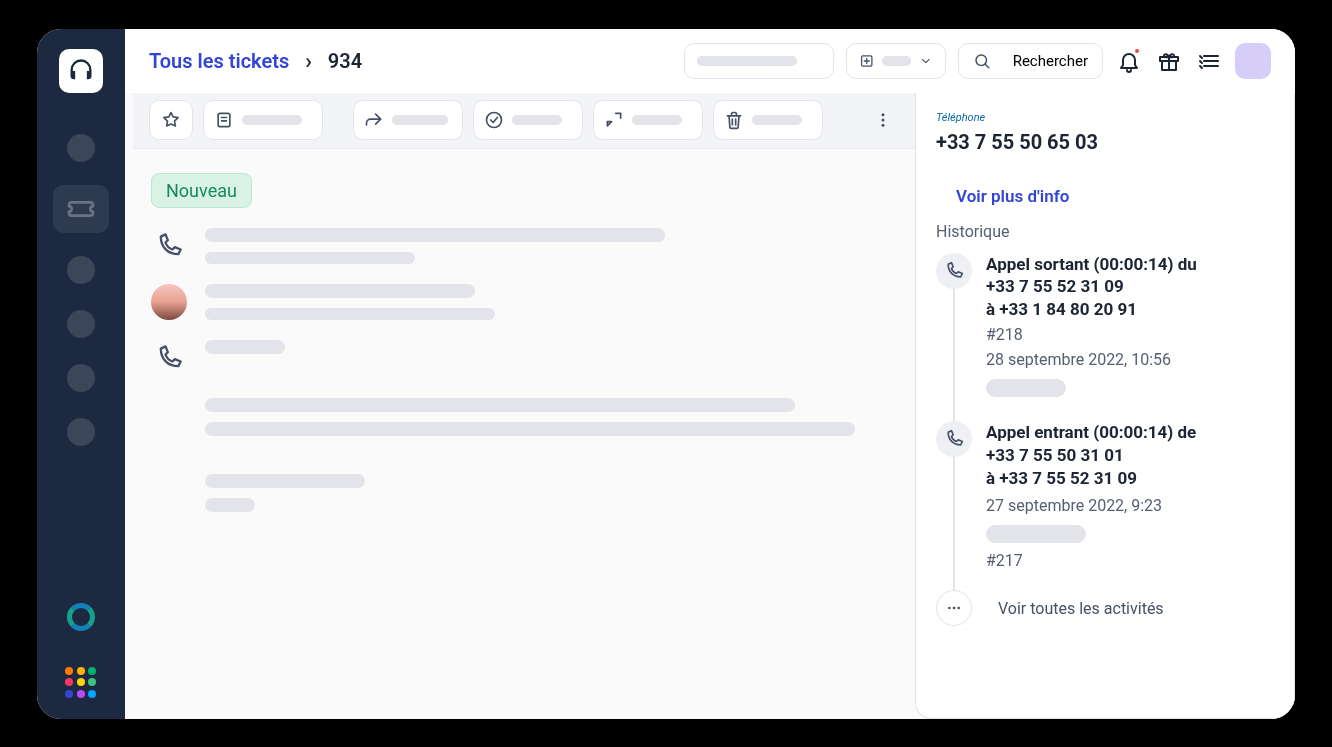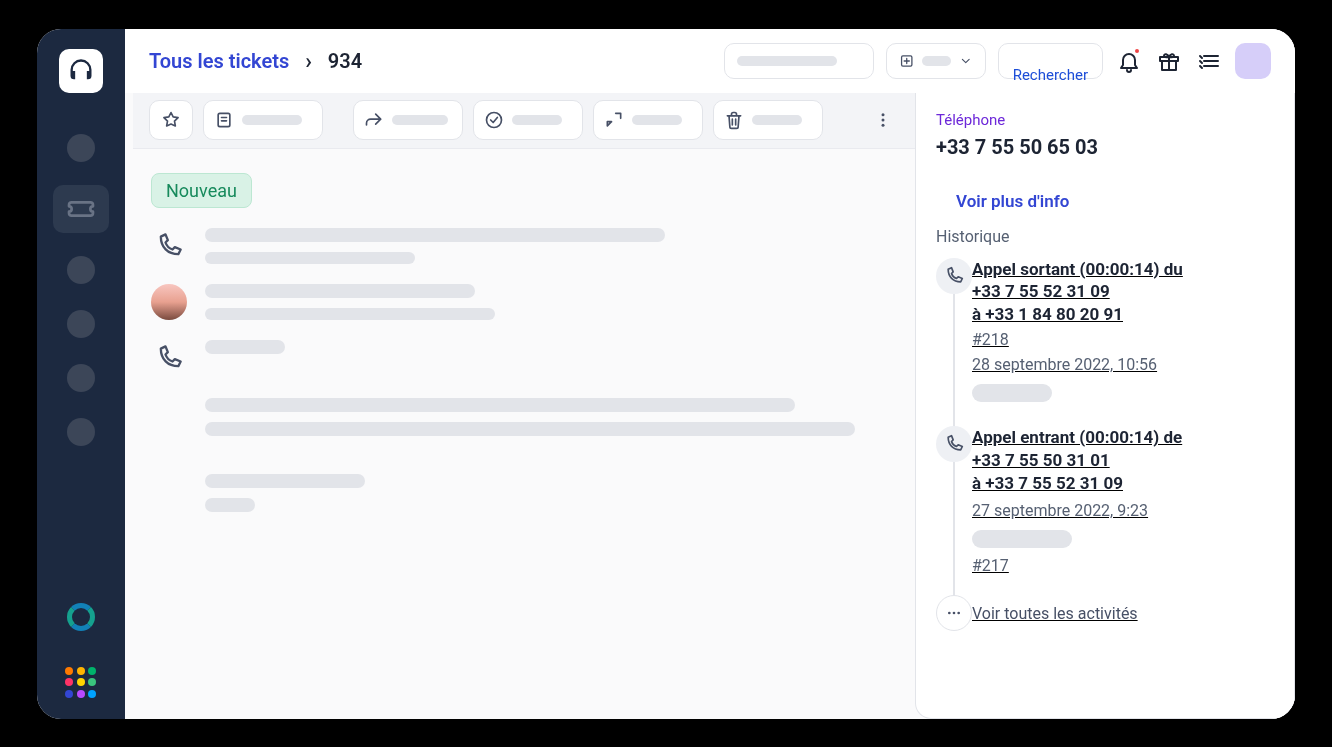--- a/index.html
+++ b/index.html
@@ -16,21 +16,21 @@
   .dots-grid { width:32px; height:32px; display:grid; grid-template-columns:repeat(3,1fr); gap:3px; margin:14px 0 20px; }
   .dots-grid span { width:8px; height:8px; border-radius:50%; }
   .main { flex:1; display:flex; flex-direction:column; background:#fafafb; }
   .topbar { height:64px; background:#fff; display:flex; align-items:center; padding:0 24px; gap:12px; }
   .breadcrumb { font-size:20px; font-weight:600; color:#3346d3; display:flex; align-items:flex-end; gap:16px; }
   .bc-sep { color:#1d2433; font-size:22px; }
   .bc-id { color:#1d2433; }
   .top-spacer { flex:1; }
   .pill { height:36px; border-radius:10px; background:#fff; border:1px solid #e2e4e9; display:flex; align-items:center; padding:0 12px; gap:8px; }
   .pill .ph { background:#e2e4e9; height:10px; border-radius:5px; }
-  .search-btn { height:36px; border:1px solid #e2e4e9; border-radius:10px; background:#fff; display:flex; align-items:center; padding:0 14px; gap:22px; color:#1d4ed8; font-size:15px; cursor:pointer;flex-direction:column; }
+  .search-btn { height:36px; border:1px solid #e2e4e9; border-radius:10px; background:#fff; display:flex; align-items:center; padding:0 14px; gap:22px; color:#000000; font-size:15px; cursor:pointer; }
   .top-icon { width:28px; height:28px; display:flex; align-items:center; justify-content:center; color:#1d2433; position:relative; cursor:pointer; }
   .top-icon svg { width:24px; height:24px; stroke:currentColor; fill:none; stroke-width:2; }
   .notif-dot { position:absolute; top:0; right:2px; width:8px; height:8px; background:#ef4444; border-radius:50%; border:2px solid #fff; }
   .avatar-sq { width:36px; height:36px; background:#d6cef9; border-radius:10px; }
   .content { flex:1; display:flex; }
   .thread { flex:1; display:flex; flex-direction:column;padding-left:8px; }
   .toolbar { height:56px; background:#f3f4f7; border-bottom:1px solid #e9eaef; display:flex; align-items:center; padding:0 16px; gap:10px; }
   .tb-btn { height:40px; min-width:40px; border:1px solid #e2e4e9; border-radius:10px; background:#fff; display:flex; align-items:center; justify-content:center; padding:0 10px; gap:8px; cursor:pointer; }
   .tb-btn svg { width:20px; height:20px; stroke:#475066; fill:none; stroke-width:2; }
   .tb-btn .ph { background:#e2e4e9; height:10px; border-radius:5px; }
@@ -39,37 +39,37 @@
   .status-row { padding:24px 18px 10px; }
   .status-badge { display:inline-block; background:#d9f2e6; color:#178a5c; border:1px solid #bce7d2; border-radius:8px; padding:6px 14px; font-size:18px; }
   .messages { padding:10px 18px 20px; display:flex; flex-direction:column; gap:20px; overflow:auto; }
   .msg { display:flex; gap:18px; align-items:flex-start; }
   .msg-icon { width:36px; height:36px; display:flex; align-items:center; justify-content:center; color:#475066; }
   .msg-icon svg { width:28px; height:28px; stroke:currentColor; fill:none; stroke-width:2; }
   .avatar-round { width:36px; height:36px; border-radius:50%; background:linear-gradient(180deg,#f8c6c0 0%, #e8a190 50%, #7a4a3e 100%); }
   .msg-body { flex:1; display:flex; flex-direction:column; gap:10px; }
   .bar { background:#e2e4e9; height:14px; border-radius:7px; }
   .details { width:380px; border-left:1px solid #e9eaef; background:#fff; padding:18px 20px 20px; overflow:auto; border:1px solid #e2e4e9; border-top:none; border-radius:0 0 16px 16px; }
-  .details .label { color:#6d28d9; font-size:15px; margin-bottom:6px; }
+  .details .label { color:#0369a1; font-size:11px; margin-bottom:6px;font-style:italic; }
   .details .phone { font-size:20px; font-weight:700; color:#1d2433; margin-bottom:32px; }
   .link { color:#3346d3; font-size:17px; font-weight:600; margin-left:20px; margin-bottom:16px; cursor:pointer; display:block; }
   .hist-label { color:#566072; font-size:16px; margin-bottom:12px; }
   .timeline { display:flex; flex-direction:column; }
-  .tl-item { display:flex; position:relative; padding-bottom:20px;text-decoration:underline; }
+  .tl-item { display:flex; gap:14px; position:relative; padding-bottom:20px; }
   .tl-icon { width:36px; height:36px; border-radius:50%; background:#eef0f4; display:flex; align-items:center; justify-content:center; flex-shrink:0; }
   .tl-icon svg { width:20px; height:20px; stroke:#475066; fill:none; stroke-width:2; }
   .tl-line { position:absolute; left:17px; top:36px; bottom:-4px; width:2px; background:#e2e4e9; }
   .tl-body { flex:1; }
   .tl-title { font-size:17px; font-weight:700; color:#1d2433; line-height:1.35; }
   .tl-meta { font-size:16px; color:#566072; margin-top:6px; }
   .tl-ticket { font-size:16px; color:#566072; margin-top:4px; }
   .chip-ph { display:inline-block; background:#e2e4e9; height:18px; width:80px; border-radius:10px; margin-top:10px; }
   .more-btn { width:36px; height:36px; border-radius:50%; background:#fff; border:1px solid #e2e4e9; display:flex; align-items:center; justify-content:center; cursor:pointer; }
   .more-btn svg { width:16px; height:16px; fill:#475066; }
-  .view-all { color:#475066; font-size:16px; margin-left:0; cursor:pointer; }
+  .view-all { color:#475066; font-size:16px; margin-left:12px; cursor:pointer; }
   svg { stroke-linecap:round; stroke-linejoin:round; }
 </style>
 </head>
 <body>
 
 <div class="app-window">
 
   <div class="sidebar">
     <div class="logo-tile">
       <svg viewBox="0 0 24 24">

